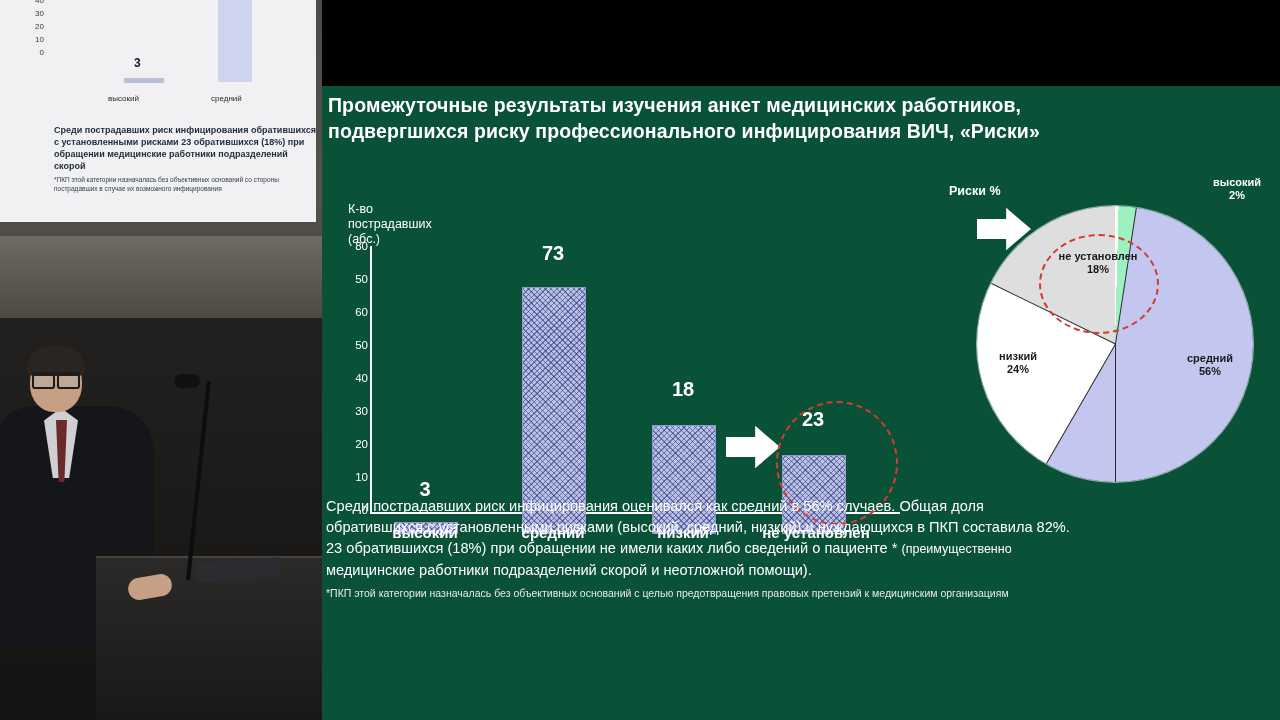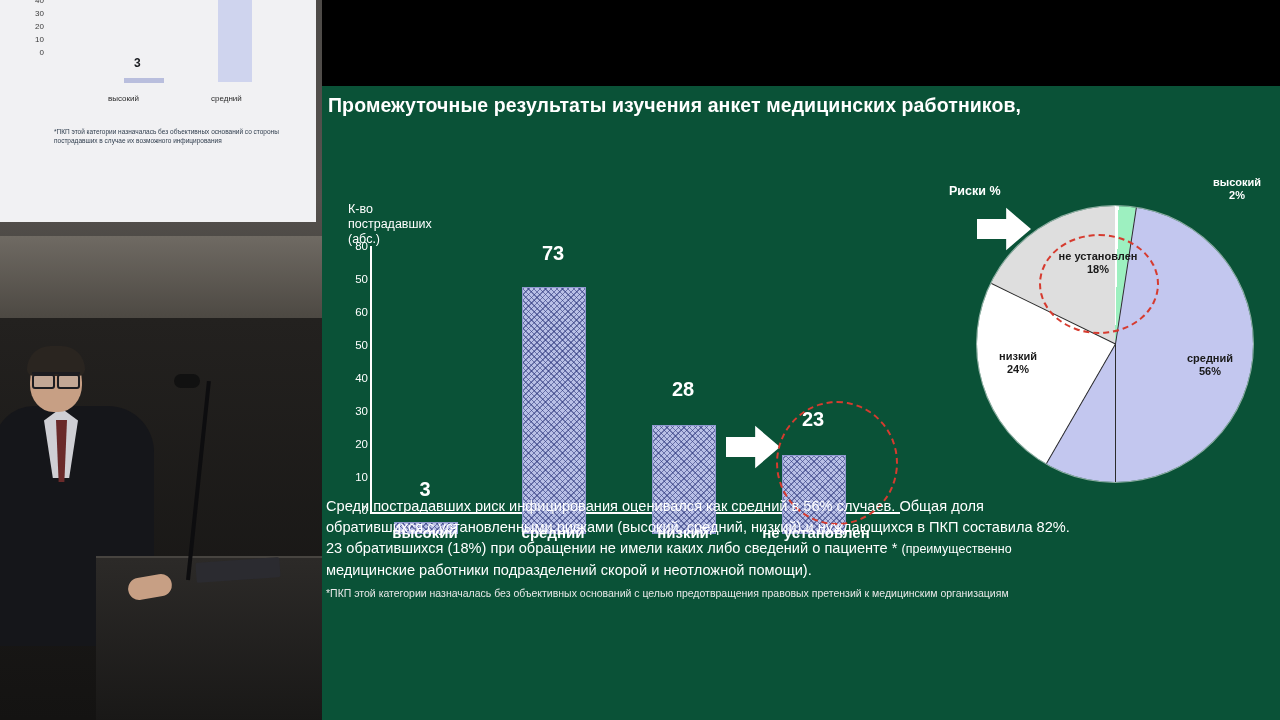--- a/index.html
+++ b/index.html
@@ -245,20 +245,21 @@
           <div>20</div>
           <div>10</div>
           <div>0</div>
         </div>
         <div class="proj-bar-small"></div>
         <div class="proj-bar-big"></div>
         <div class="proj-val3">3</div>
         <div class="proj-lbl1">высокий</div>
         <div class="proj-lbl2">средний</div>
         <div class="proj-text">
+          <span>Среди пострадавших риск инфицирования обратившихся с установленными рисками 23 обратившихся (18%) при обращении медицинские работники подразделений скорой</span>
           <span class="small">*ПКП этой категории назначалась без объективных оснований со стороны пострадавших в случае их возможного инфицирования</span>
         </div>
       </div>
     </div>
 
     <div class="presenter-body"></div>
     <div class="presenter-shirt"></div>
     <div class="presenter-tie"></div>
     <div class="presenter-head"></div>
     <div class="presenter-hair"></div>
@@ -268,20 +269,21 @@
     <div class="mic-head"></div>
     <div class="laptop"></div>
     <div class="hand"></div>
   </div>
 
   <div id="slide-frame">
     <div id="slide">
 
       <div class="slide-title">
         <div>Промежуточные результаты изучения анкет медицинских работников,</div>
+        <div>подвергшихся риску профессионального инфицирования ВИЧ, «Риски»</div>
       </div>
 
       <div class="bar-axis-label">
         <div>К-во</div>
         <div>пострадавших</div>
         <div>(абс.)</div>
       </div>
 
       <div class="bar-plot">
         <div class="y-ticks">
@@ -298,21 +300,21 @@
         <div class="axis-line-y"></div>
         <div class="axis-line-x"></div>
 
         <div class="bar" style="left:52px;  width:62px;  height:10px;"></div>
         <div class="bar" style="left:180px; width:62px;  height:245px;"></div>
         <div class="bar" style="left:310px; width:62px;  height:107px;"></div>
         <div class="bar" style="left:440px; width:62px;  height:77px;"></div>
 
         <div class="bar-value" style="left:83px;  top:232px;">3</div>
         <div class="bar-value" style="left:211px; top:-4px;">73</div>
-        <div class="bar-value" style="left:341px; top:132px;">28</div>
+        <div class="bar-value" style="left:341px; top:132px;">18</div>
         <div class="bar-value" style="left:471px; top:162px;">23</div>
 
         <div class="bar-cat" style="left:83px;">высокий</div>
         <div class="bar-cat" style="left:211px;">средний</div>
         <div class="bar-cat" style="left:341px;">низкий</div>
         <div class="bar-cat" style="left:474px;">не установлен</div>
 
         <div class="arrow-shape" style="left:384px; top:178px;"></div>
         <div class="dashed-circle" style="left:434px; top:155px; width:118px; height:120px;"></div>
       </div>

